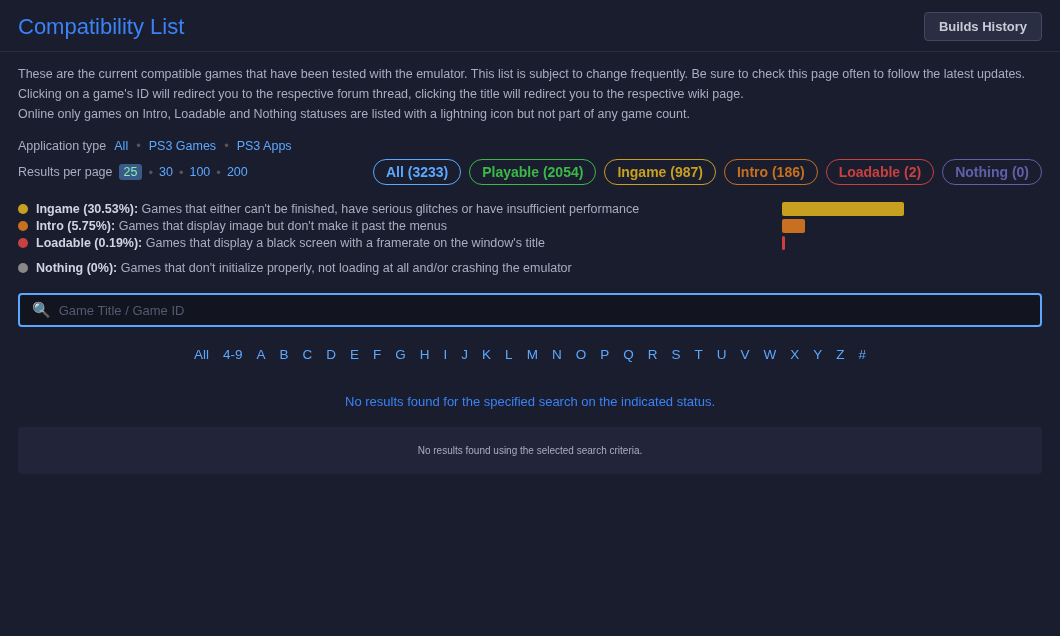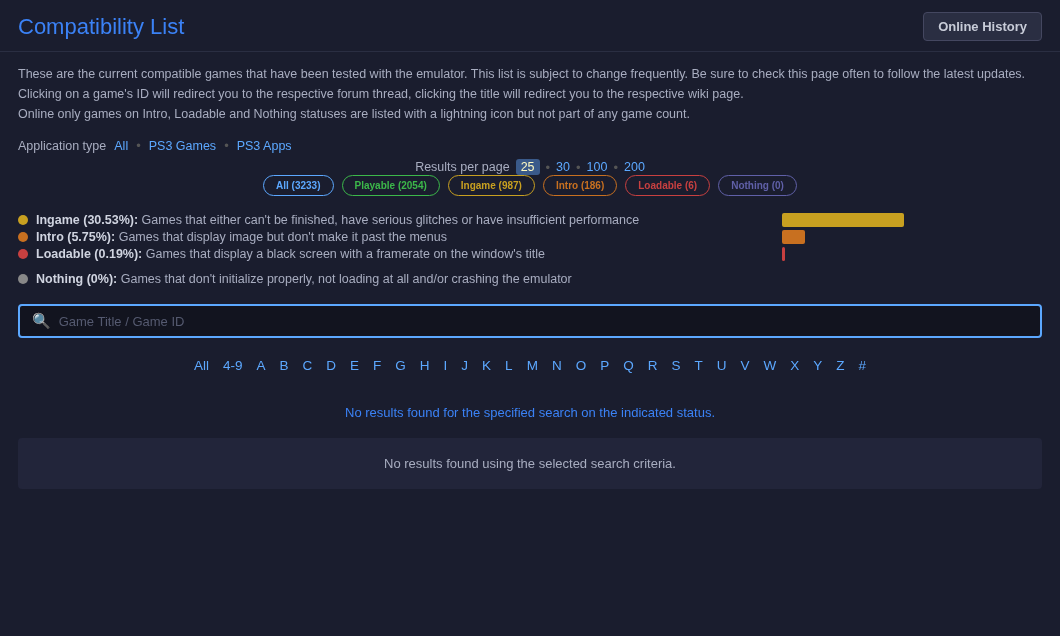--- a/index.html
+++ b/index.html
@@ -78,39 +78,39 @@
       color: #a8adc0;
       font-size: 12.5px;
     }
     .results-option {
       color: #5ca8ff;
       cursor: pointer;
       font-size: 12.5px;
     }
     .results-selected {
       background: #3a5a8a;
-      color: #fef9c3;
+      color: #86efac;
       border-radius: 3px;
       padding: 1px 5px;
       font-size: 12.5px;
     }
 
     
     .status-badges {
       padding: 2px 18px 8px 18px;
       display: flex;
       align-items: center;
       justify-content: flex-end;
       gap: 8px;
       flex-wrap: wrap;
     }
     .badge {
       border-radius: 14px;
       padding: 4px 12px;
-      font-size: 10px;
+      font-size: 14px;
       font-weight: bold;
       cursor: pointer;
       border: 1.5px solid transparent;
     }
     .badge-all { background: transparent; border-color: #5ca8ff; color: #5ca8ff; }
     .badge-playable { background: transparent; border-color: #3cb84a; color: #3cb84a; }
     .badge-ingame { background: transparent; border-color: #c8a020; color: #c8a020; }
     .badge-intro { background: transparent; border-color: #c87020; color: #c87020; }
     .badge-loadable { background: transparent; border-color: #c84040; color: #c84040; }
     .badge-nothing { background: transparent; border-color: #6060a8; color: #6060a8; }
@@ -201,66 +201,66 @@
       color: #3b82f6;
       font-size: 13px;
     }
     .no-results-2 {
       background: #22253a;
       margin: 8px 18px;
       border-radius: 4px;
       padding: 18px;
       text-align: center;
       color: #a8adc0;
-      font-size: 13px;
+      font-size: 10px;
     }
   </style>
 </head>
 <body>
 
 <div class="header">
   <span class="header-title">Compatibility List</span>
   <div class="header-buttons">
-    <button class="header-btn">Online History</button>
+    <button class="header-btn">Builds History</button>
   </div>
 </div>
 
 <div class="description">
   <div>These are the current compatible games that have been tested with the emulator. This list is subject to change frequently. Be sure to check this page often to follow the latest updates.</div>
   <div>Clicking on a game's ID will redirect you to the respective forum thread, clicking the title will redirect you to the respective wiki page.</div>
   <div>Online only games on Intro, Loadable and Nothing statuses are listed with a lightning icon but not part of any game count.</div>
 </div>
 
 <div class="filters-row">
   <span class="filter-label">Application type</span>
   <span class="filter-option">All</span>
   <span class="filter-separator">•</span>
   <span class="filter-option">PS3 Games</span>
   <span class="filter-separator">•</span>
   <span class="filter-option">PS3 Apps</span>
 </div>
 
-<div style="display:flex; align-items:center; justify-content:space-between; padding:2px 18px 8px 18px;flex-direction:column;">
+<div style="display:flex; align-items:center; justify-content:space-between; padding:2px 18px 8px 18px;">
   <div class="results-row" style="padding:0; gap:6px;">
     <span class="results-label">Results per page</span>
     <span class="results-selected">25</span>
     <span class="filter-separator">•</span>
     <span class="results-option">30</span>
     <span class="filter-separator">•</span>
     <span class="results-option">100</span>
     <span class="filter-separator">•</span>
     <span class="results-option">200</span>
   </div>
 
   <div class="status-badges" style="padding:0; justify-content:flex-end;">
     <span class="badge badge-all">All (3233)</span>
     <span class="badge badge-playable">Playable (2054)</span>
     <span class="badge badge-ingame">Ingame (987)</span>
     <span class="badge badge-intro">Intro (186)</span>
-    <span class="badge badge-loadable">Loadable (6)</span>
+    <span class="badge badge-loadable">Loadable (2)</span>
     <span class="badge badge-nothing">Nothing (0)</span>
   </div>
 </div>
 
 <div class="legend">
 
 
   <div class="legend-item" style="padding-right:270px; margin-top:3px;">
     <div class="legend-dot" style="background:#c8a020;"></div>
     <span class="legend-text">

